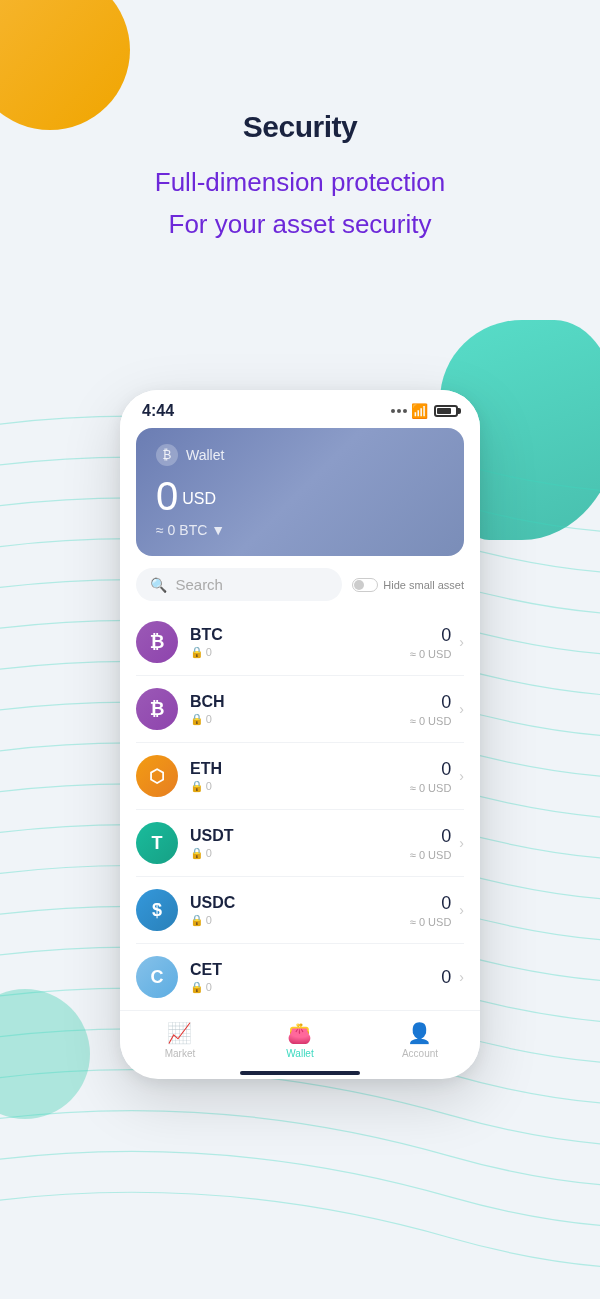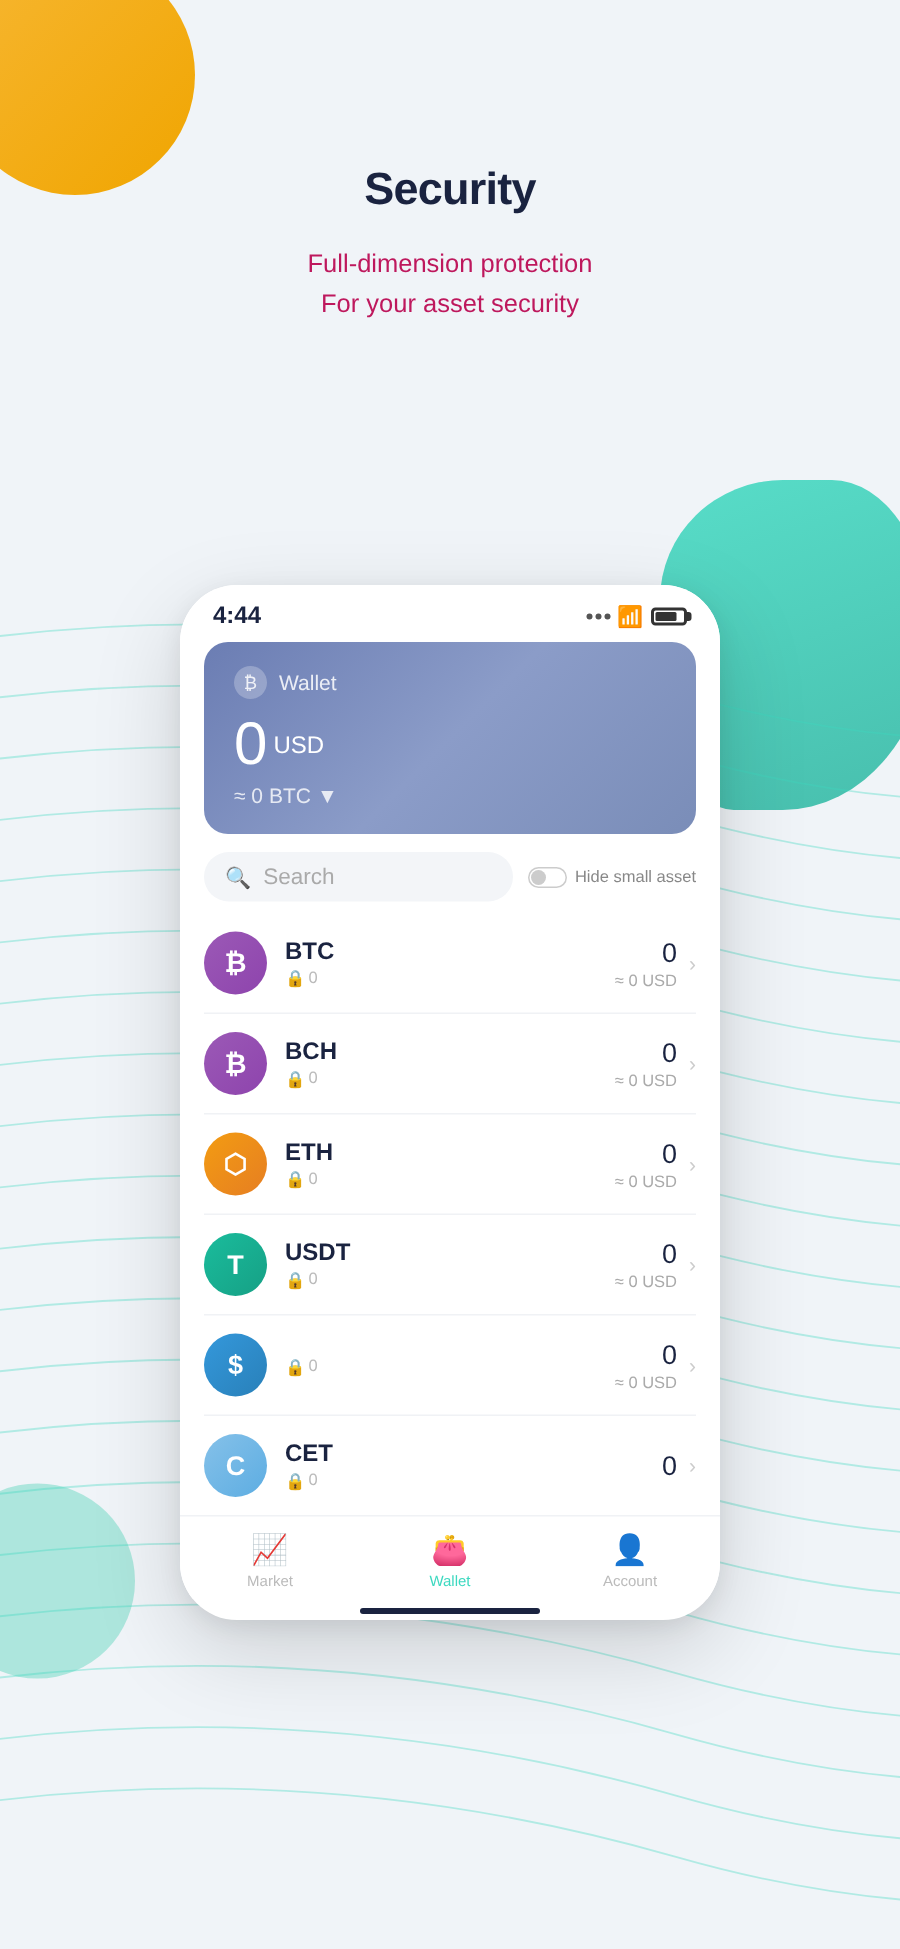--- a/index.html
+++ b/index.html
@@ -71,22 +71,22 @@
 
     .page-title {
       font-size: 30px;
       font-weight: 800;
       color: #1a2340;
       margin-bottom: 18px;
       letter-spacing: -0.5px;
     }
 
     .page-subtitle {
-      font-size: 17px;
-      color: #be185d;
+      font-size: 26px;
+      color: #6d28d9;
       line-height: 1.6;
       font-weight: 400;
     }
 
     
     .phone-mockup {
       position: absolute;
       top: 390px;
       left: 50%;
       transform: translateX(-50%);
@@ -547,20 +547,21 @@
       <div class="coin-amount">0</div>
       <div class="coin-usd">≈ 0 USD</div>
     </div>
     <span class="coin-chevron">›</span>
   </div>
       <div class="coin-item">
     <div class="coin-icon" style="background: linear-gradient(135deg, #3498db, #2980b9)">
       $
     </div>
     <div class="coin-info">
+      <div class="coin-name">USDC</div>
       <div class="coin-locked">
         <span>🔒</span>
         <span>0</span>
       </div>
     </div>
     <div class="coin-balance">
       <div class="coin-amount">0</div>
       <div class="coin-usd">≈ 0 USD</div>
     </div>
     <span class="coin-chevron">›</span>

